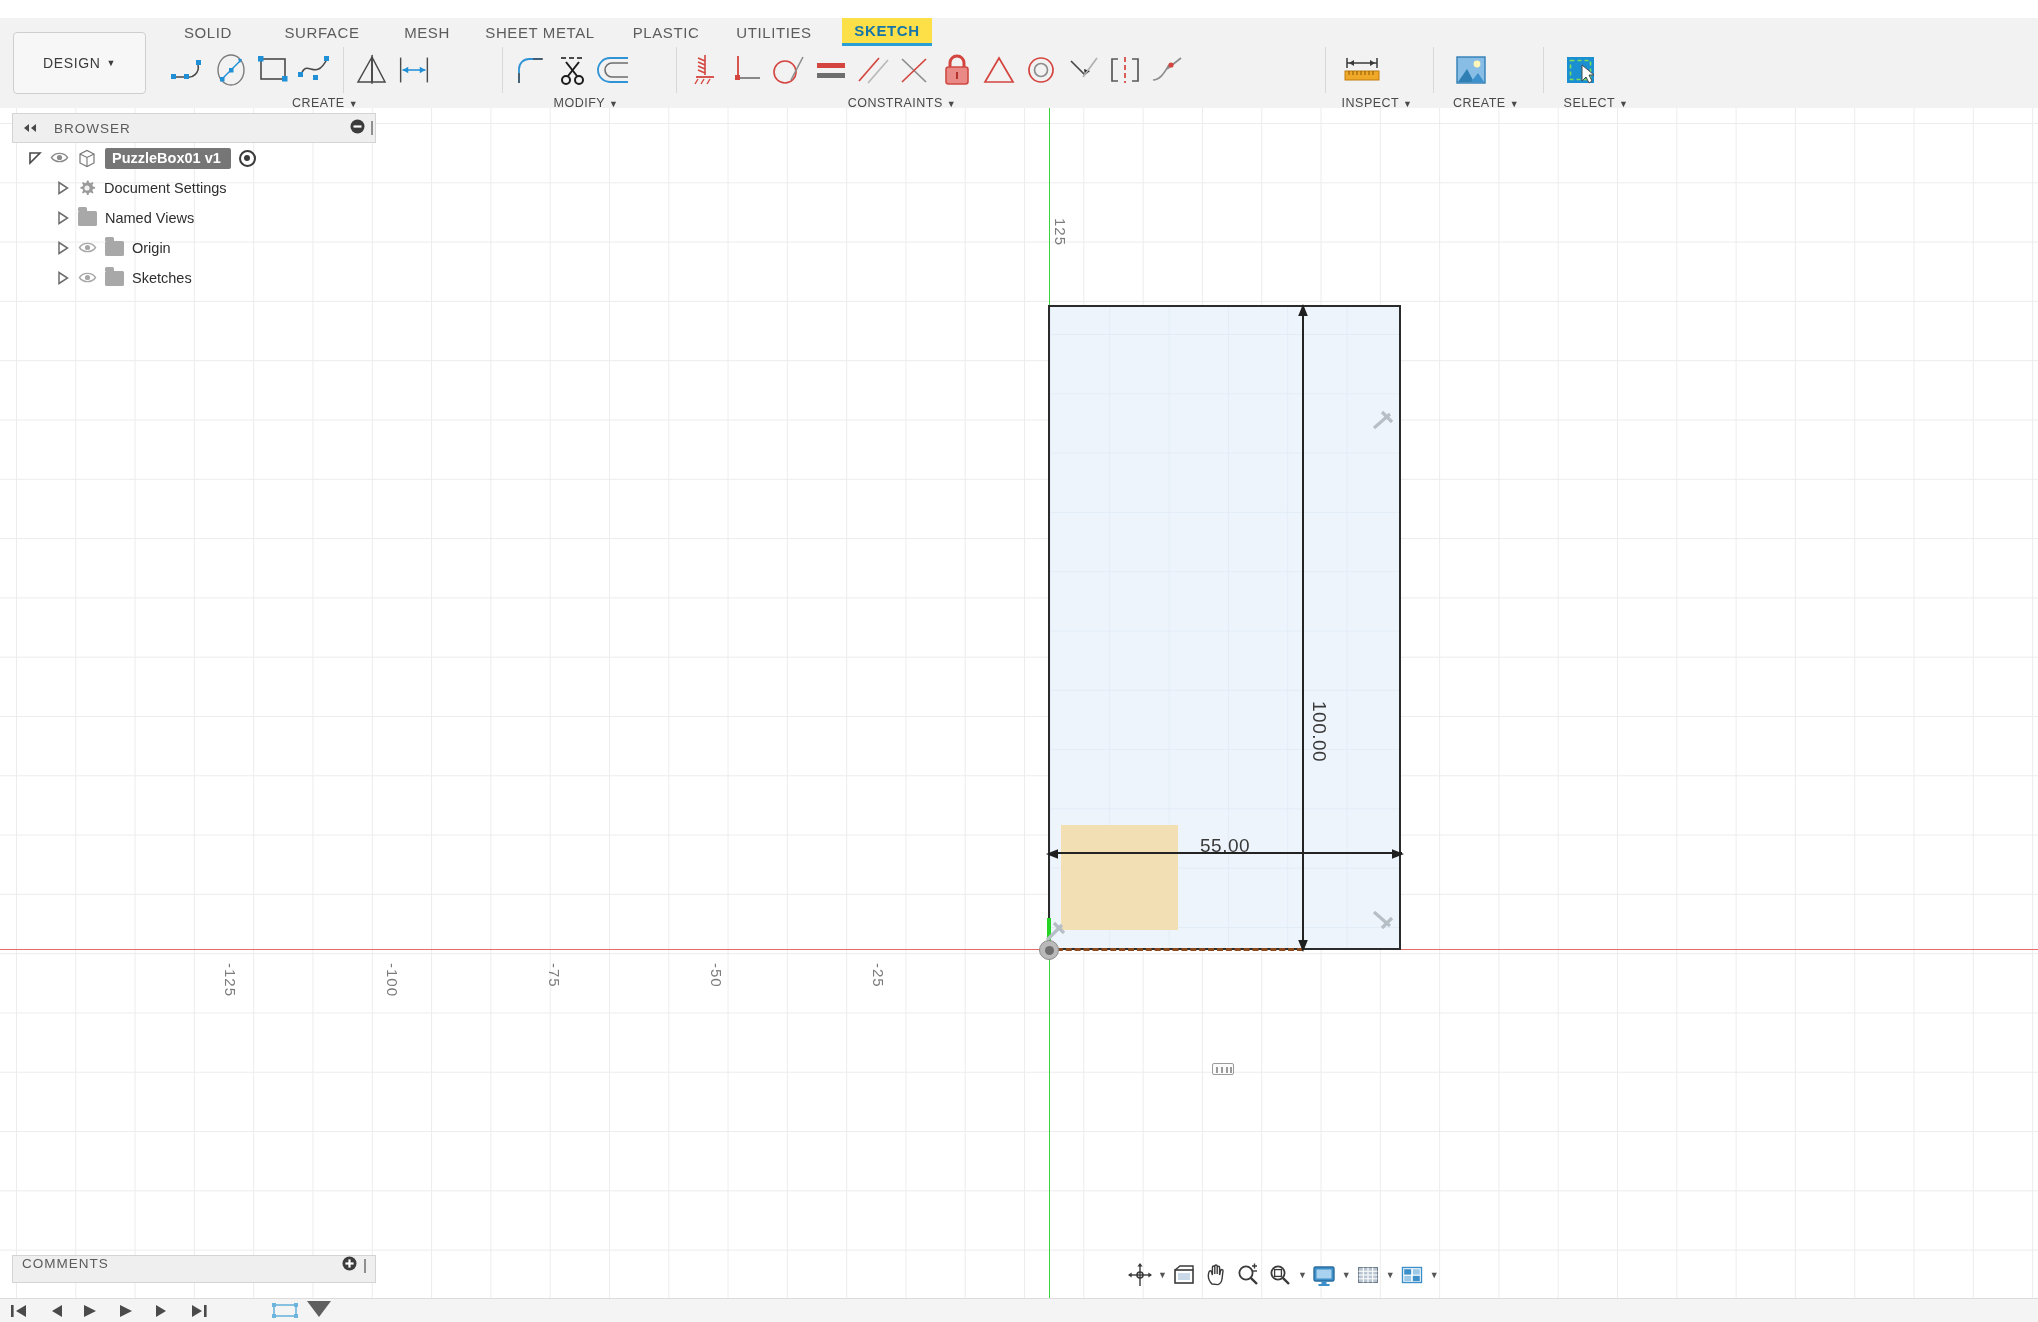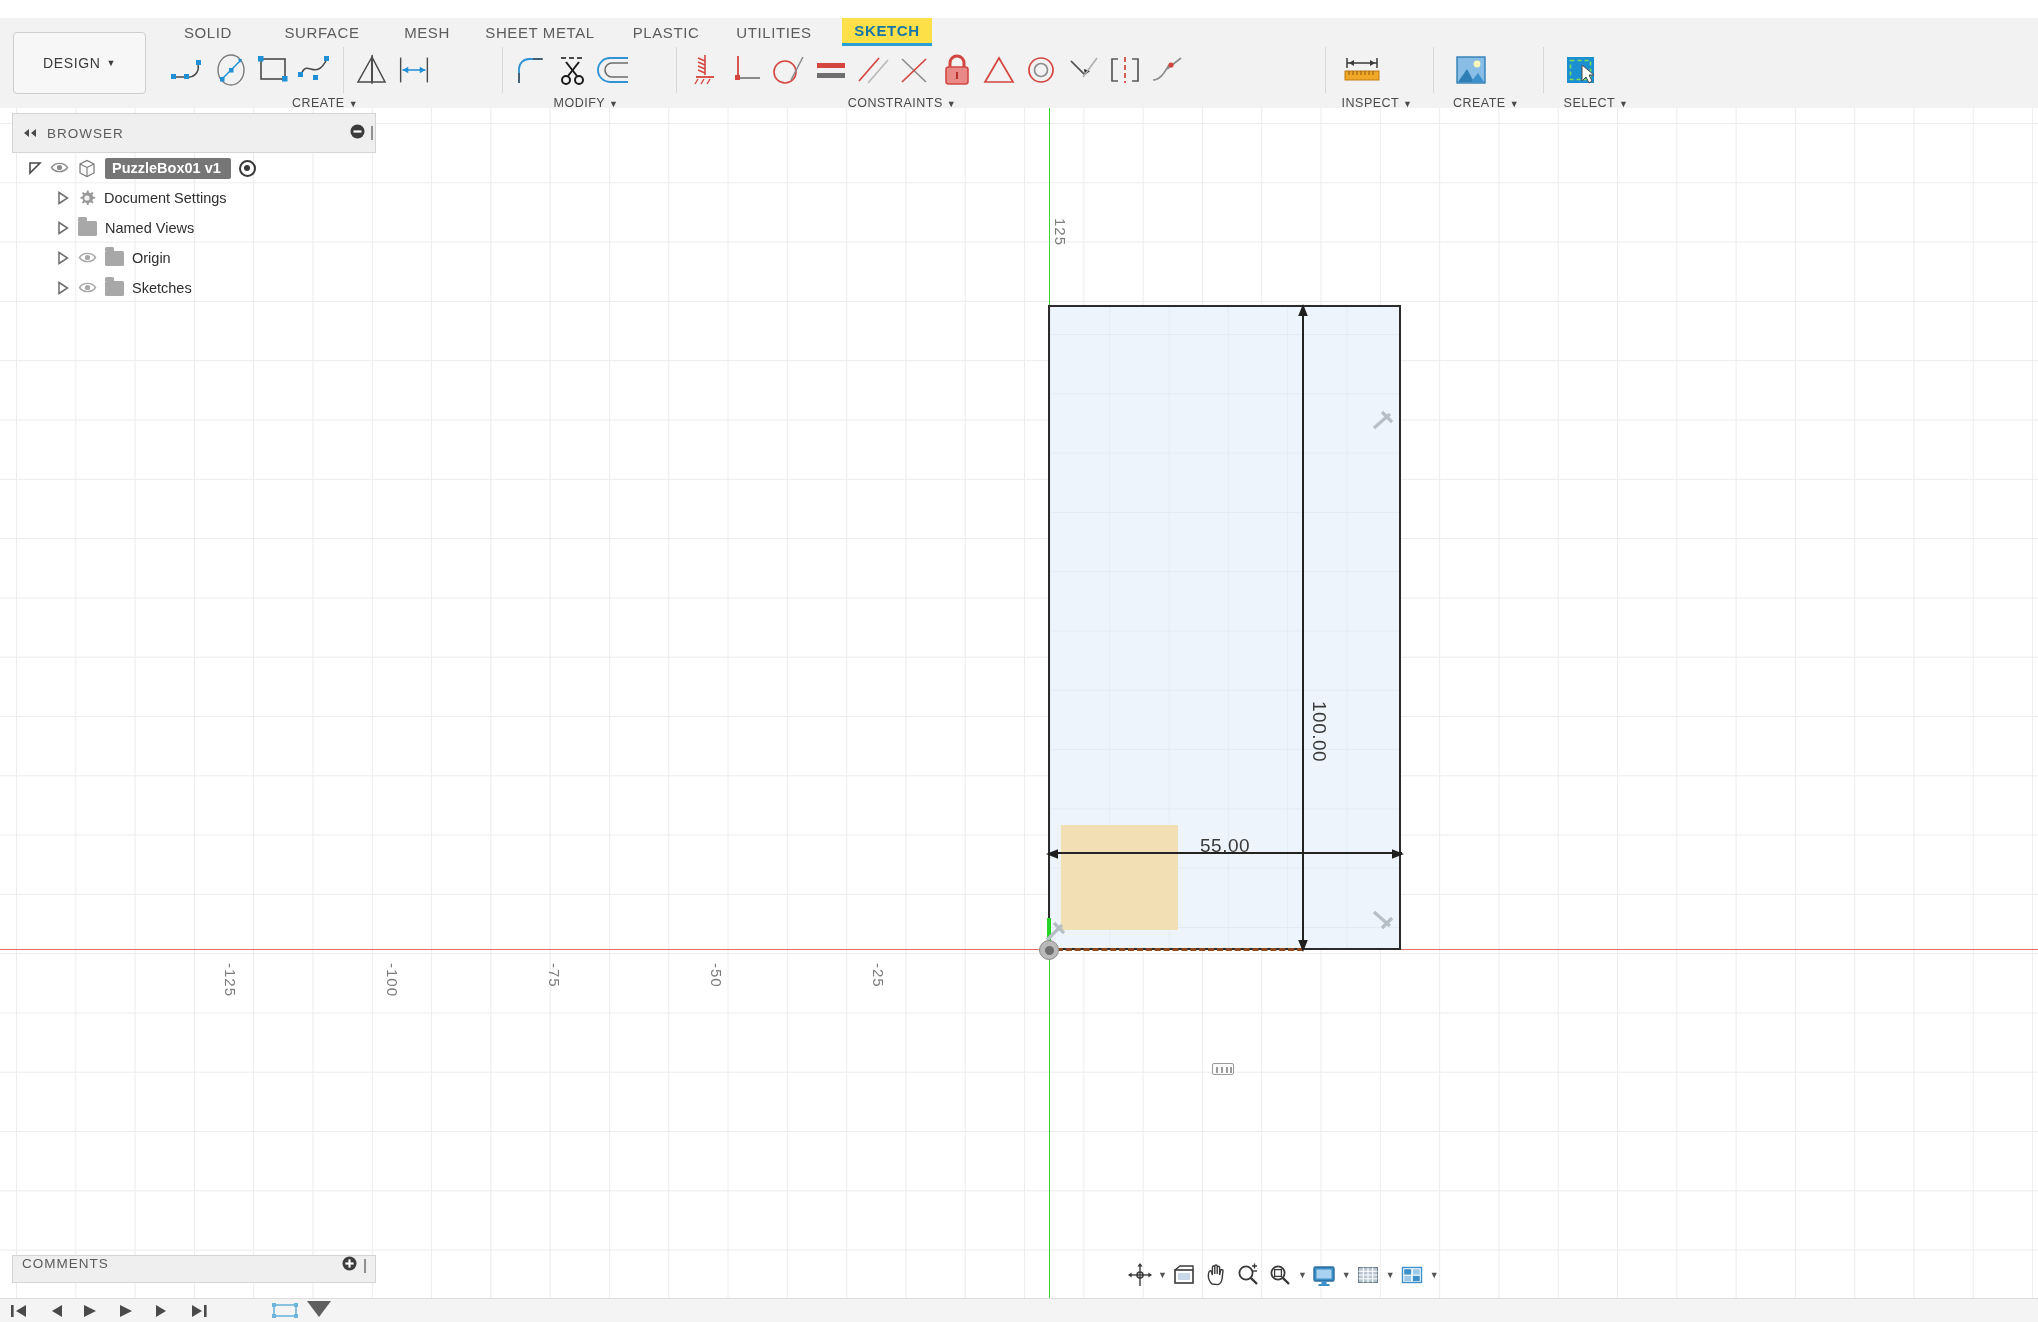--- a/index.html
+++ b/index.html
@@ -121,22 +121,22 @@
 
   #hconstraint {
     position: absolute; left: 1212px; top: 955px; width: 22px; height: 12px;
     border: 1.4px solid #9a9a9a; border-radius: 2px; background: #fbfbfb;
   }
   #hconstraint i { position: absolute; top: 3px; width: 2px; height: 6px; background: #9a9a9a; }
 
   
   #browser { position: absolute; left: 12px; top: 113px; width: 364px; }
   #bhead {
-    height: 40px; background: #efefef; border: 1px solid #d4d4d4;
-    display: flex; align-items: center; padding-left: 9px; gap: 9px;
+    height: 30px; background: #efefef; border: 1px solid #d4d4d4;
+    display: flex; align-items: center; padding-left: 9px; gap: 16px;
   }
   #bhead .t { font-size: 13.5px; color: #5b5b5b; letter-spacing: 1px; }
   .trow {
     height: 30px; display: flex; align-items: center; gap: 8px;
     font-size: 14.5px; color: #2e2e2e;
   }
   .trow .lbl { white-space: nowrap; }
   .arrow {
     width: 14px; height: 14px; flex: 0 0 14px;
   }

